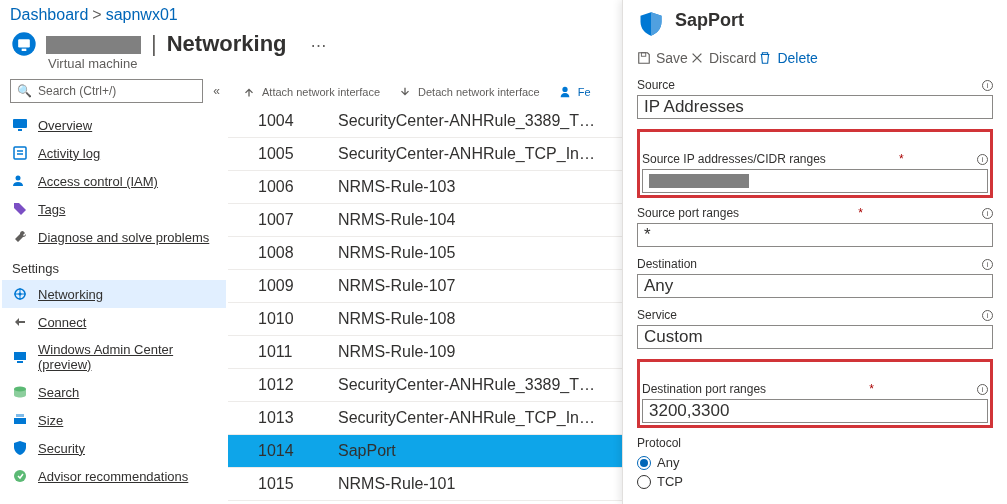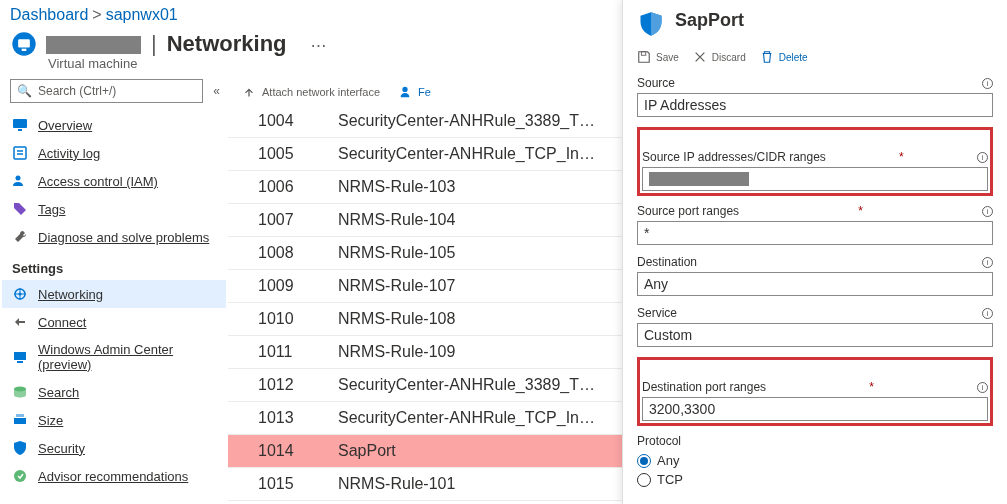--- a/index.html
+++ b/index.html
@@ -125,21 +125,21 @@
       background: #e1efff;
     }
     .nav-item svg, .nav-item .nicon {
       width: 16px;
       height: 16px;
       flex-shrink: 0;
     }
     .section-label {
       padding: 10px 10px 4px 10px;
       font-size: 13px;
-      font-weight: 700;
+      font-weight: 400;
       color: #323130;
     }
     .main {
       flex: 1;
       overflow: hidden;
     }
     .toolbar {
       display: flex;
       align-items: center;
       gap: 18px;
@@ -159,21 +159,21 @@
     .table {
       width: 100%;
     }
     .trow {
       display: flex;
       border-bottom: 1px solid #edebe9;
       padding: 7px 0;
       font-size: 16px;
     }
     .trow.selected {
-      background: #fca5a5;
+      background: #0ea5e9;
     }
     .tcell.priority {
       width: 110px;
       padding-left: 30px;
     }
     .tcell.name {
       flex: 1;
       white-space: nowrap;
       overflow: hidden;
       text-overflow: ellipsis;
@@ -210,23 +210,23 @@
     }
     .panel-sub {
       font-size: 11px;
       color: #605e5c;
       white-space: nowrap;
       overflow: hidden;
       text-overflow: ellipsis;
     }
     .panel-actions {
       display: flex;
-      gap: 14px;
+      gap: 2px;
       padding: 6px 0 12px 0;
-      font-size: 10px;
+      font-size: 14px;
       color: #605e5c;
     }
     .panel-actions .pitem {
       display: flex;
       align-items: center;
       gap: 5px;
       cursor: pointer;
     }
     .field {
       margin-bottom: 10px;
@@ -252,21 +252,21 @@
       align-items: center;
       justify-content: center;
       font-size: 8px;
       color: #605e5c;
     }
     .field-input {
       width: 100%;
       border: 1px solid #8a8886;
       height: 24px;
       padding: 0 6px;
-      font-size: 14px;
+      font-size: 17px;
       display: flex;
       align-items: center;
       color: #323130;
     }
     .field-input.redacted::before {
       content: "";
       display: inline-block;
       width: 100px;
       height: 14px;
       background: #808080;
@@ -428,20 +428,26 @@
   </div>
 
   <div class="main">
     <div class="toolbar">
       <div class="titem">
         <svg width="14" height="14" viewBox="0 0 16 16">
             <path d="M4 9l4-4 4 4M8 5v8" stroke="#605e5c" stroke-width="1.5" fill="none"></path>
           </svg>
         <span>Attach network interface</span>
       </div>
+      <div class="titem">
+        <svg width="14" height="14" viewBox="0 0 16 16">
+            <path d="M4 7l4 4 4-4M8 3v8" stroke="#605e5c" stroke-width="1.5" fill="none"></path>
+          </svg>
+        <span>Detach network interface</span>
+      </div>
       <div class="titem active">
         <svg width="14" height="14" viewBox="0 0 16 16">
             <circle cx="8" cy="5" r="3" fill="#0078d4"></circle>
             <path d="M3 14c0-3 2-5 5-5s5 2 5 5" fill="#0078d4"></path>
           </svg>
         <span>Fe</span>
       </div>
     </div>
 
     <div class="table" id="rules-table">

